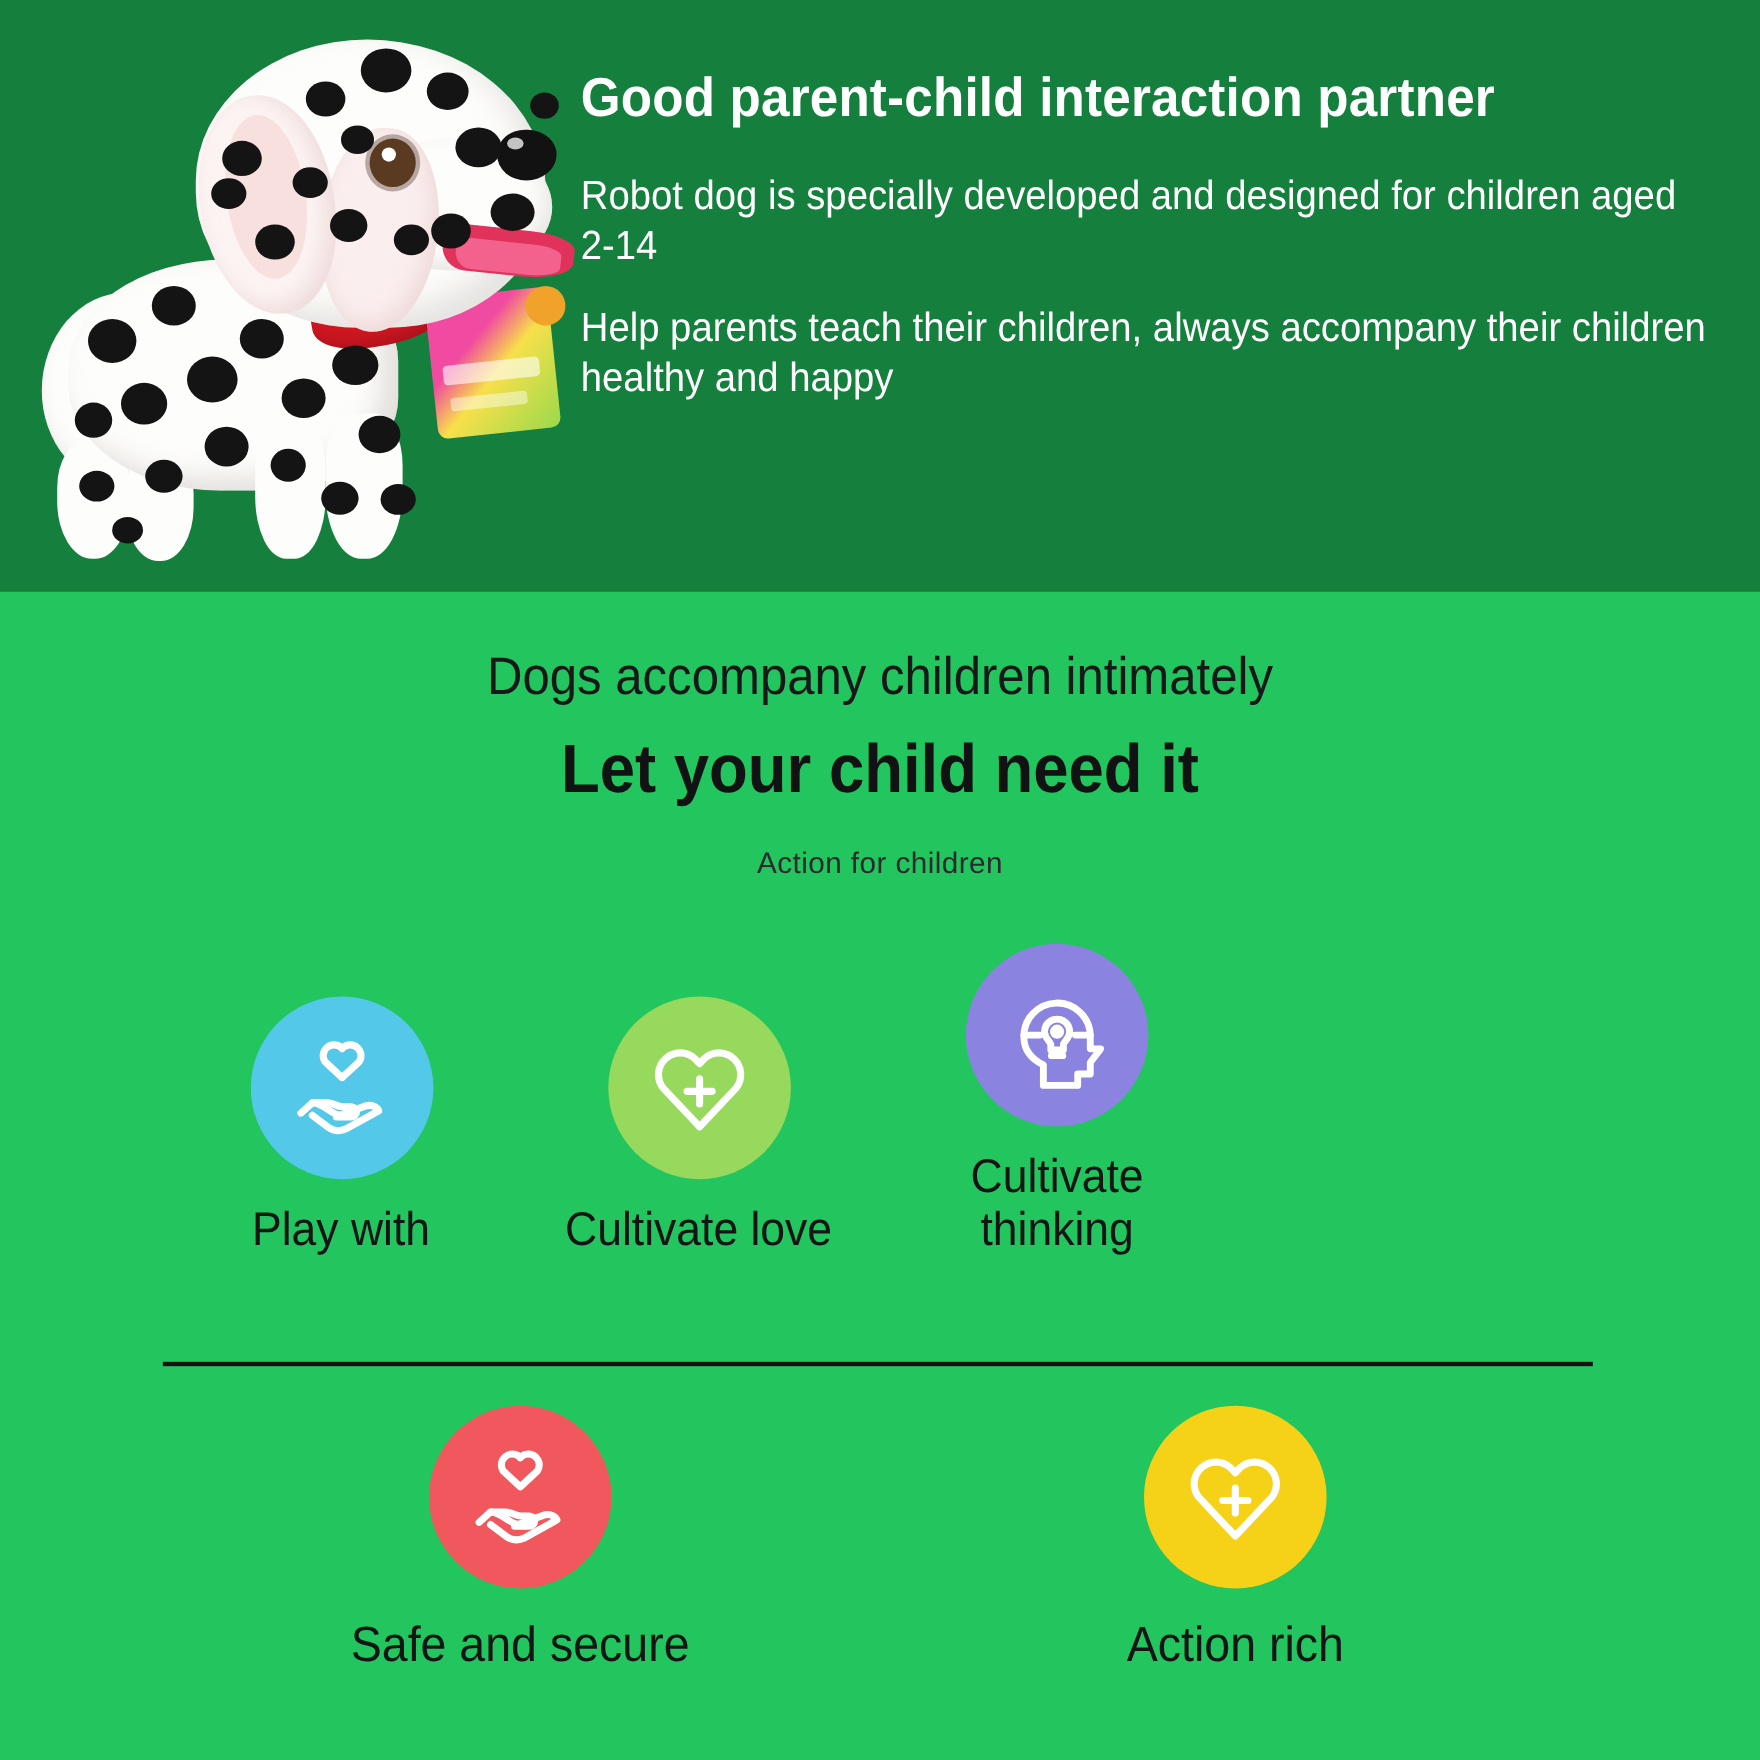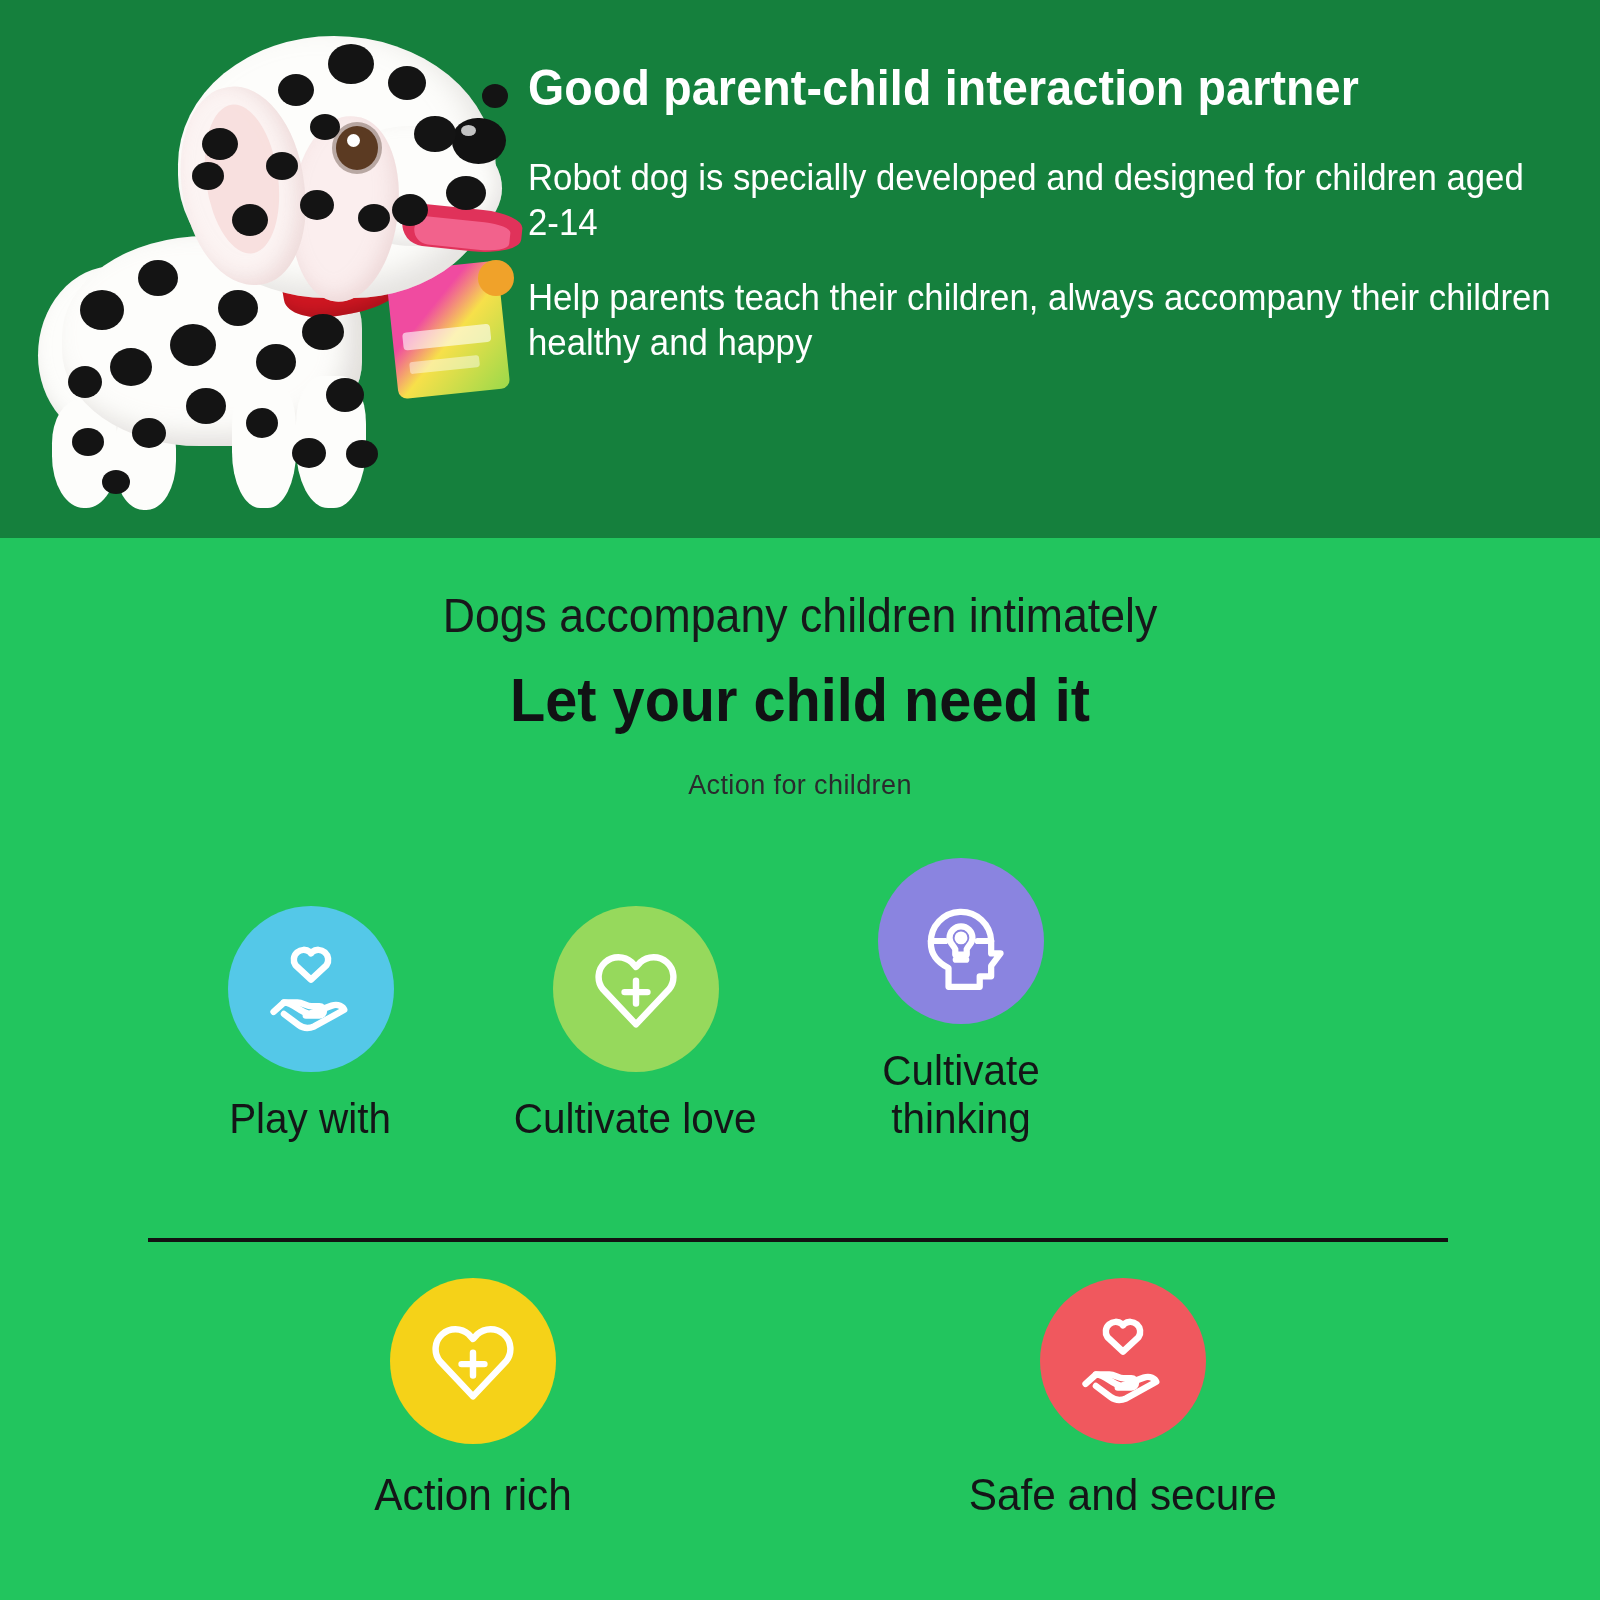--- a/index.html
+++ b/index.html
@@ -428,34 +428,34 @@
         <div class="feat-label">Cultivate thinking</div>
       </div>
 
     </div>
 
     <div class="divider"></div>
 
     <div class="row-bottom">
 
       <div class="feat">
-        <div class="circle" style="background:#F5D218">
-          <svg width="104" height="104" viewBox="0 0 100 100" fill="none" stroke="#ffffff" stroke-width="6.2" stroke-linecap="round" stroke-linejoin="round">
-            <path d="M50 84 L18 50 a19 19 0 0 1 28-25.5 l4 4.3 4-4.3 A19 19 0 0 1 82 50 Z"></path>
-            <path d="M50 42 v22 M39 53 h22"></path>
-          </svg>
-        </div>
-        <div class="feat-label">Action rich</div>
-      </div>
-
-      <div class="feat">
         <div class="circle" style="background:#F0585E">
           <svg width="104" height="104" viewBox="0 0 100 100" fill="none" stroke="#ffffff" stroke-width="6.2" stroke-linecap="round" stroke-linejoin="round">
             <path d="M50 41 L35 27 a9.5 9.5 0 0 1 14-12.5 l1 1.2 1-1.2 a9.5 9.5 0 0 1 14 12.5 Z"></path>
             <path d="M14 72 l10-9 h13 c5 0 9 3.5 13.5 3.5 h7.5 a4.5 4.5 0 0 1 0 9 h-13"></path>
             <path d="M24 63 c9 0 15 9 24 11 l22-8 c6-2.2 11 1 12 4 L53 86 c-6 2.5-11 1.5-15-1.5 L24 74"></path>
           </svg>
         </div>
         <div class="feat-label">Safe and secure</div>
       </div>
+
+      <div class="feat">
+        <div class="circle" style="background:#F5D218">
+          <svg width="104" height="104" viewBox="0 0 100 100" fill="none" stroke="#ffffff" stroke-width="6.2" stroke-linecap="round" stroke-linejoin="round">
+            <path d="M50 84 L18 50 a19 19 0 0 1 28-25.5 l4 4.3 4-4.3 A19 19 0 0 1 82 50 Z"></path>
+            <path d="M50 42 v22 M39 53 h22"></path>
+          </svg>
+        </div>
+        <div class="feat-label">Action rich</div>
+      </div>
     </div>
   </div>
 </div>
 
 </body></html>

